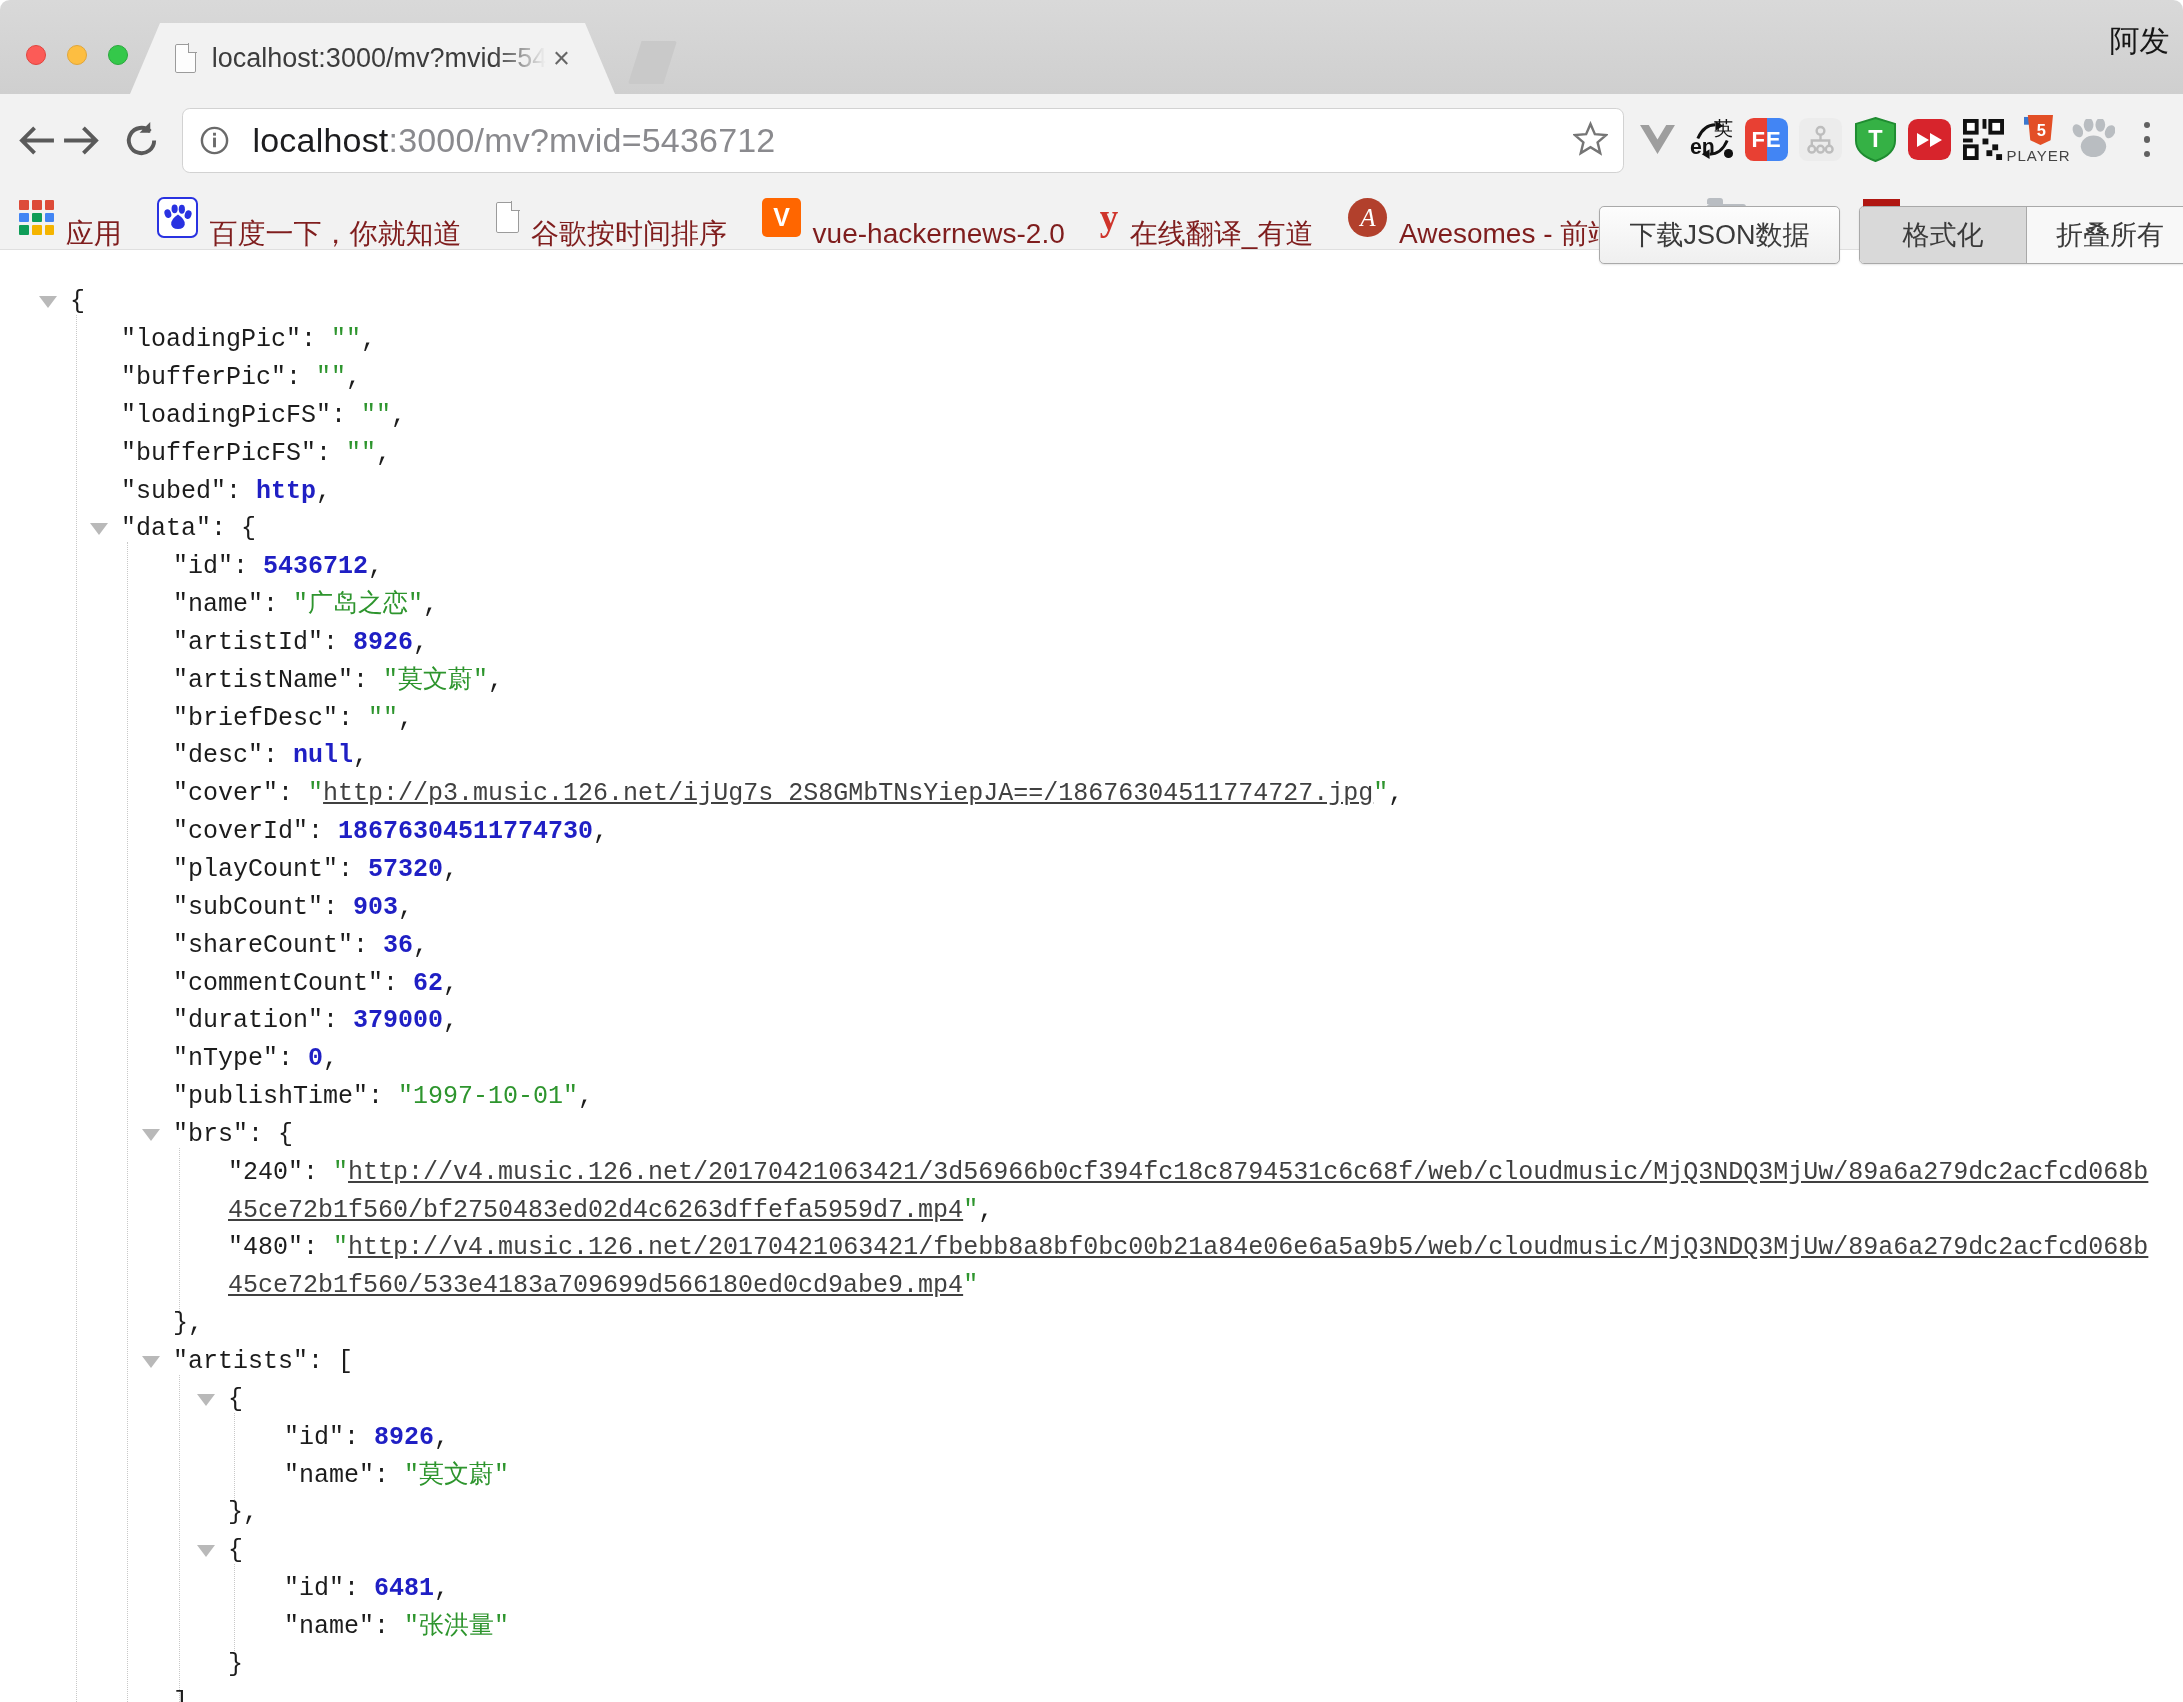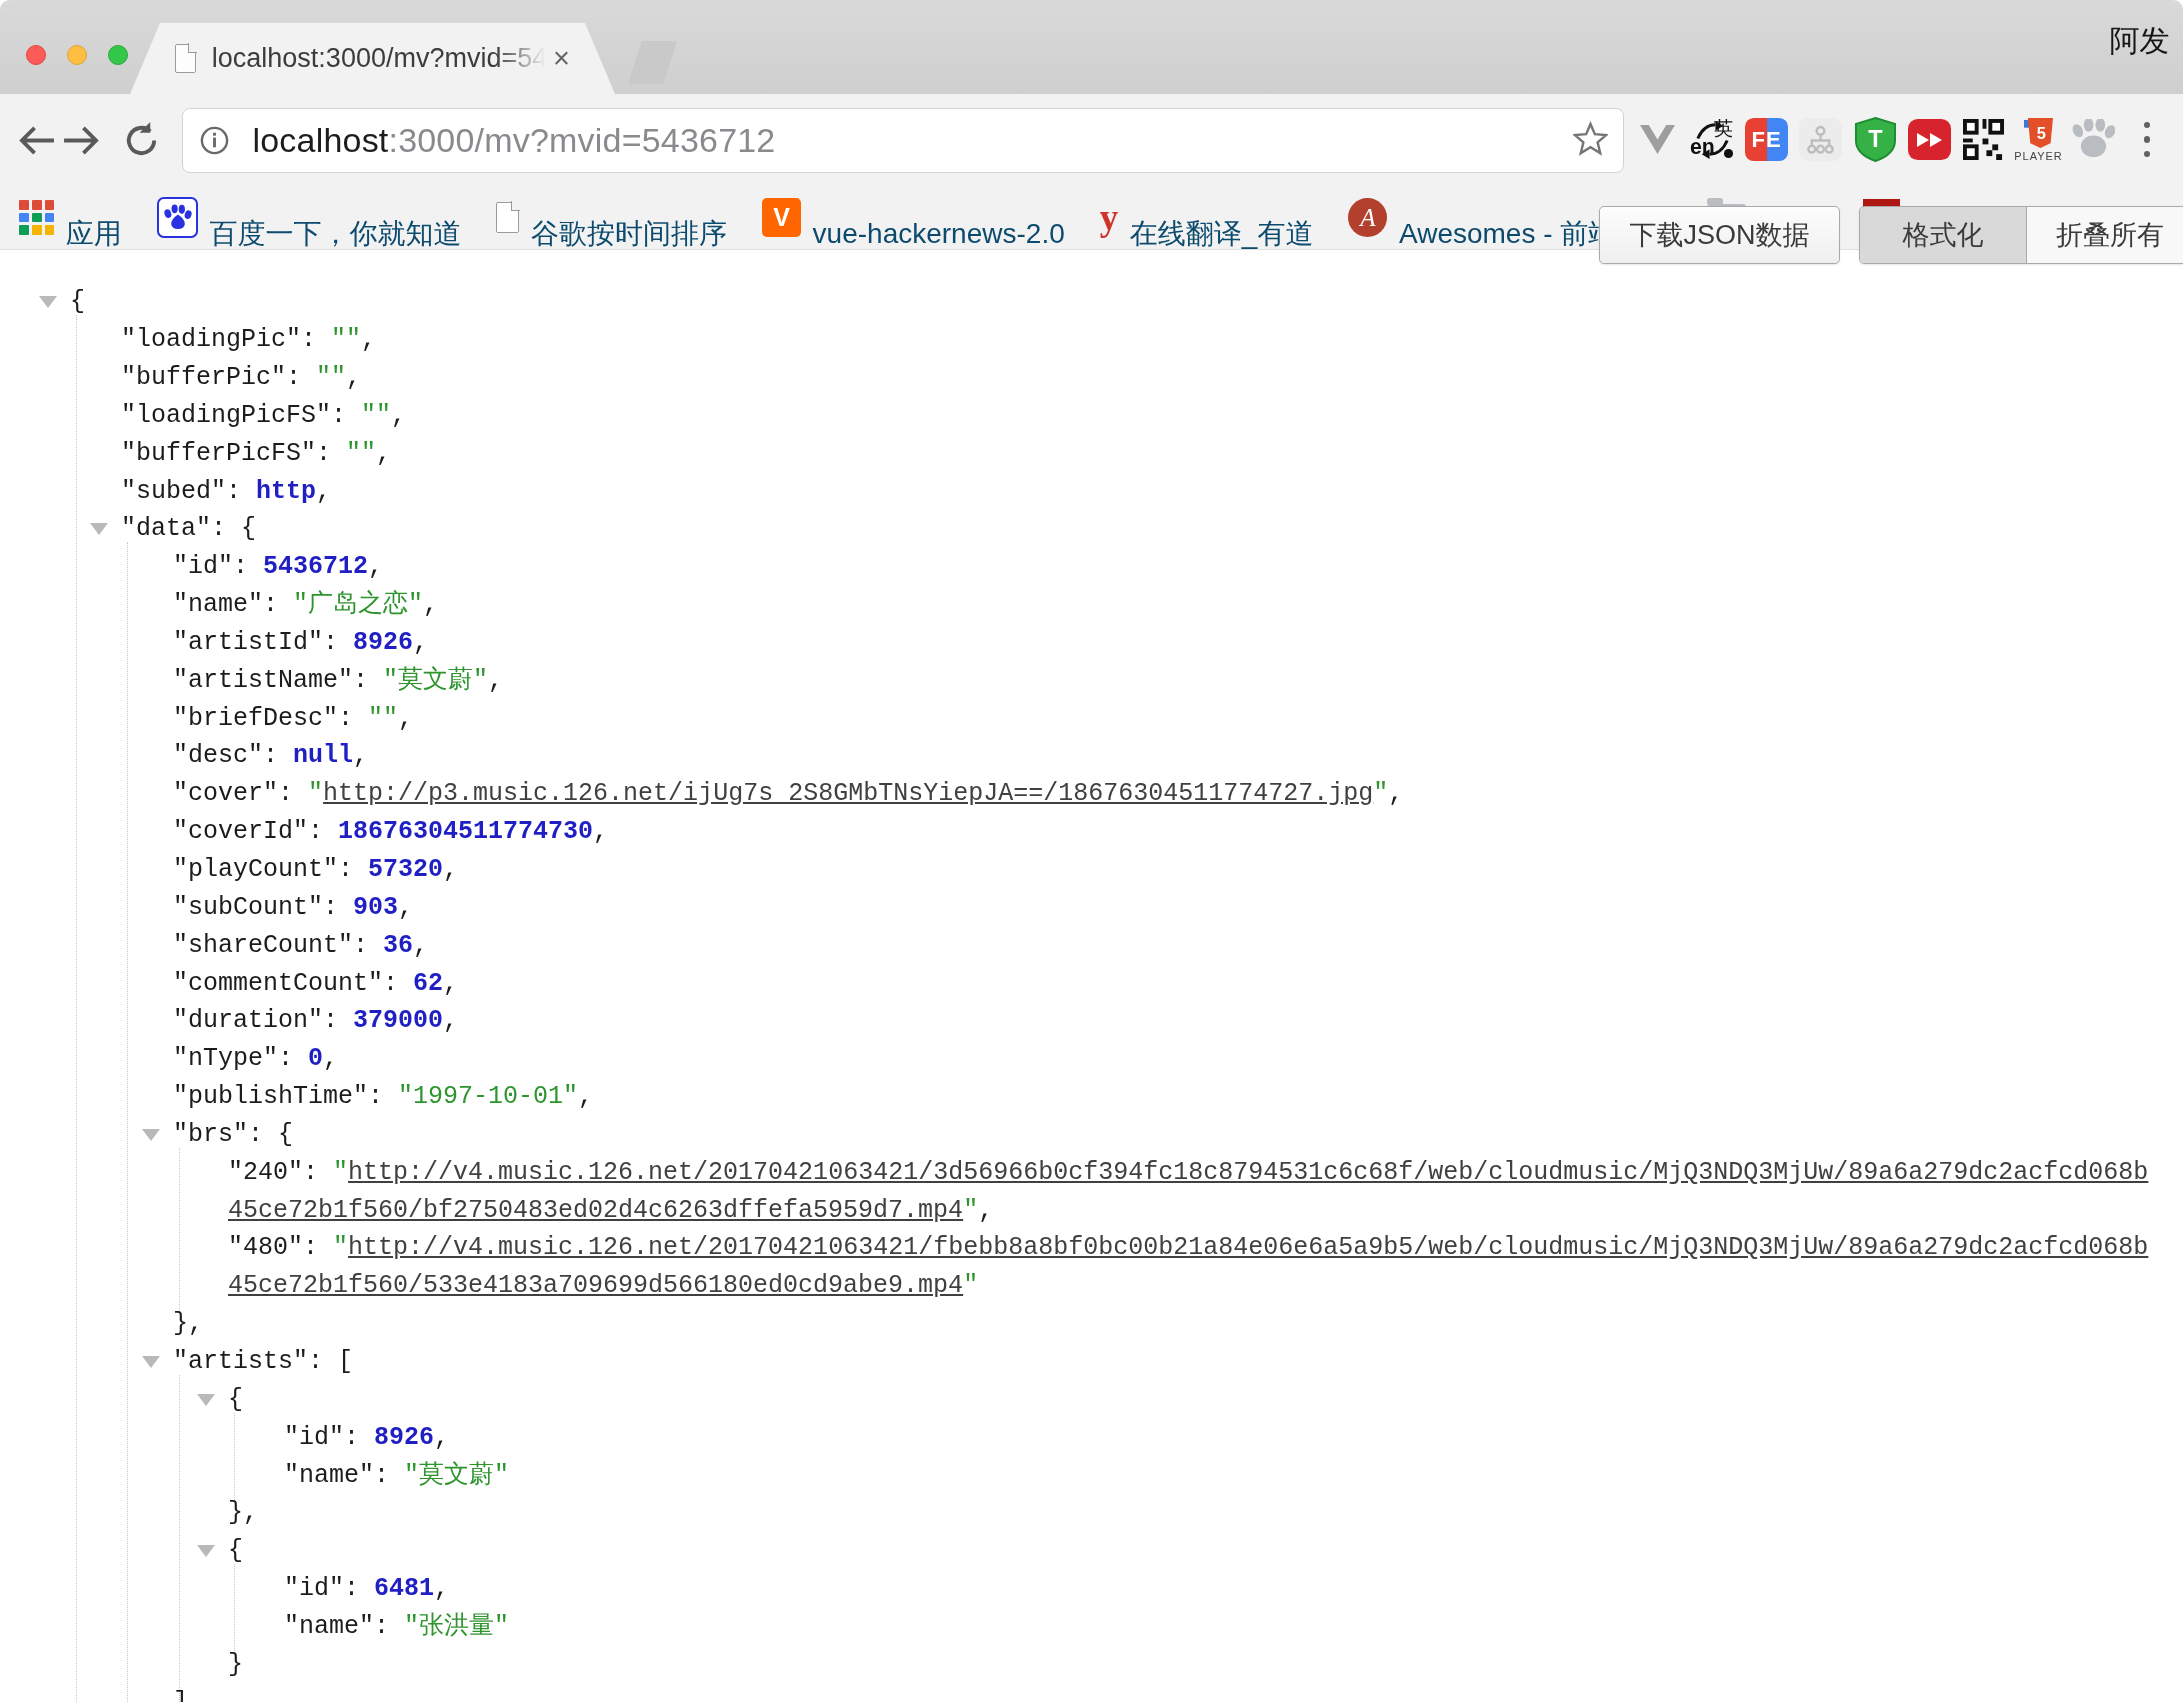--- a/index.html
+++ b/index.html
@@ -41,28 +41,28 @@
   .fe-ic { width:43px; height:43px; border-radius:8.7px; background:linear-gradient(90deg,#e84033 50%,#4285f4 50%);
            color:#fff; font-weight:bold; font-size:22px; display:flex; align-items:center; justify-content:center; letter-spacing:1px; }
   .site-ic { width:43px; height:43px; border-radius:8.7px; background:#ececec; display:flex; align-items:center; justify-content:center; }
   .play-ic { width:43px; height:41px; border-radius:9.7px; background:#d7242c; display:flex; align-items:center; justify-content:center; gap:1.9px; }
   .play-ic i { display:block; width:0; height:0; border-top:7.8px solid transparent; border-bottom:7.8px solid transparent; border-left:12.6px solid #fff; }
   .tr-ic { position:relative; width:45px; height:45px; }
   .tr-en { position:absolute; left:0; bottom:1.9px; font-size:21.3px; font-weight:bold; color:#111; }
   .tr-zh { position:absolute; right:1.9px; top:-1.9px; font-size:19.4px; color:#111; }
   .tr-dot { position:absolute; right:1.9px; bottom:3.9px; width:8.7px; height:8.7px; border-radius:50%; background:#111; }
   .html5-ic { display:flex; flex-direction:column; align-items:center; }
-  .html5-ic .plbl { font-size:11px; color:#444; letter-spacing:1px; margin-top:1px; }
+  .html5-ic .plbl { font-size:15px; color:#444; letter-spacing:1px; margin-top:1px; }
   .menu-dots { display:flex; flex-direction:column; gap:7.8px; align-items:center; }
   .menu-dots i { width:6.8px; height:6.8px; border-radius:50%; background:#616161; }
 
   
   .bookmarks { position:absolute; left:0; top:186px; width:2183px; height:64px; background:#f2f2f2; border-bottom:1.9px solid #dfdfdf; display:flex; align-items:center; padding:0 19.4px; }
   .bm { display:flex; align-items:center; gap:11.6px; margin-right:35px; white-space:nowrap; }
-  .bm-label { font-size:28px; color:#0c4a6e;margin-top:32px; }
+  .bm-label { font-size:28px; color:#7f1d1d;margin-top:32px; }
   .apps-grid { display:grid; grid-template-columns:repeat(3,9.7px); grid-template-rows:repeat(3,9.7px); gap:2.9px; }
   .apps-grid i { border-radius:1px; }
   .baidu-ic { width:41px; height:41px; background:#fff; border:2.9px solid #2932e1; border-radius:6.8px; display:flex; align-items:center; justify-content:center; }
   .doc-ic { width:23px; height:31px; border:1.9px solid #9b9b9b; border-radius:1.9px; background:#fff; position:relative; }
   .doc-ic:after { content:""; position:absolute; right:-1.9px; top:-1.9px; width:8.7px; height:8.7px; background:#f2f2f2; border-left:1.9px solid #9b9b9b; border-bottom:1.9px solid #9b9b9b; }
   .v-ic { width:39px; height:39px; background:#f60; border-radius:4.9px; color:#fff; font-weight:bold; font-size:25px; display:flex; align-items:center; justify-content:center; }
   .y-ic { font-size:37px; font-weight:bold; color:#cf342b; font-family:"Liberation Serif", serif; line-height:1; }
   .a-ic { width:39px; height:39px; border-radius:50%; background:#b2402c; color:#fff; font-family:"Liberation Serif", serif; font-style:italic; font-size:25px; display:flex; align-items:center; justify-content:center; }
   .folder-ic { width:39px; height:27px; background:#b9bdc2; border-radius:2.9px; position:relative; }
   .folder-ic:before { content:""; position:absolute; left:0; top:-5.8px; width:15.5px; height:5.8px; background:#b9bdc2; border-radius:2.9px 2.9px 0 0; }

